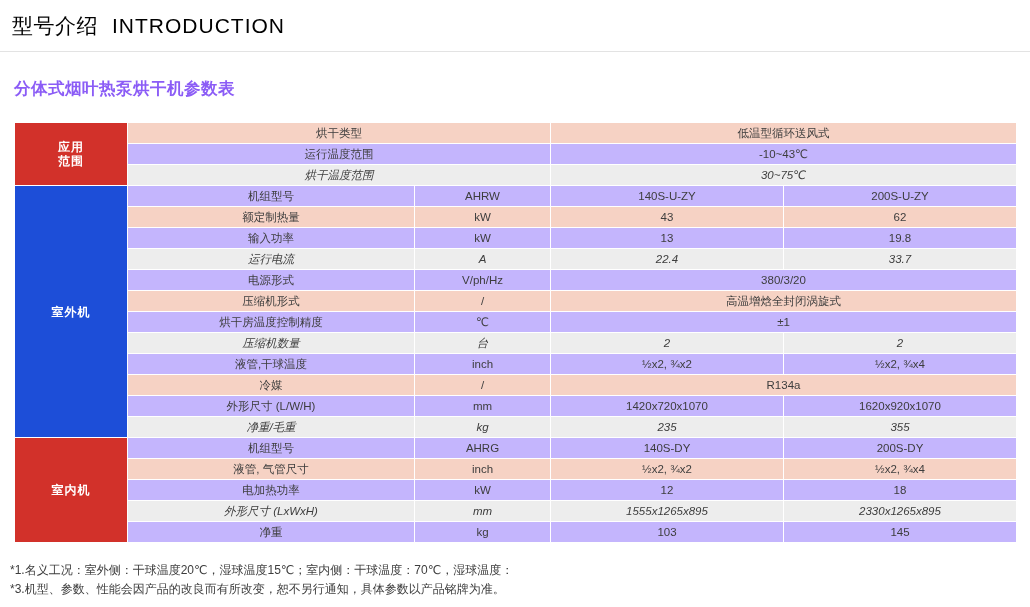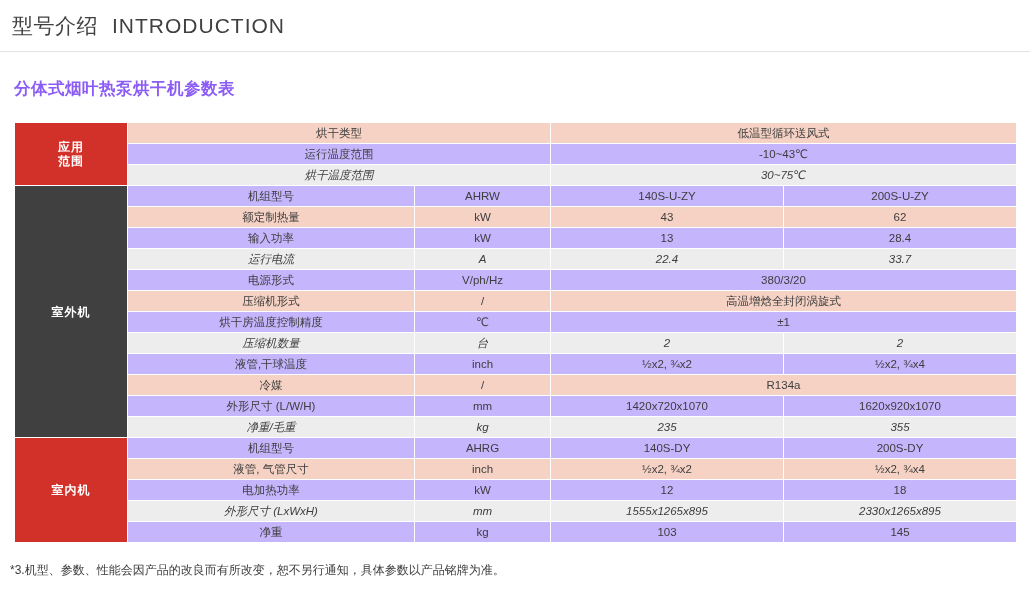--- a/index.html
+++ b/index.html
@@ -15,21 +15,21 @@
     overflow: hidden;
   }
   .page {
     position: relative;
     width: 1030px;
     height: 607px;
   }
   .page-header {
     padding: 12px 0 0 12px;
     font-size: 21px;
-    color: #404040;
+    color: #000000;
     letter-spacing: 0.5px;
     white-space: nowrap;
   }
   .page-header .cn {
     font-weight: normal;
   }
   .page-header .en {
     margin-left: 14px;
     letter-spacing: 1px;
   }
@@ -62,21 +62,21 @@
     color: #3d3d3d;
   }
   .cat-red {
     background: #d2312a;
     color: #ffffff !important;
     font-weight: bold;
     font-size: 12px;
     letter-spacing: 1px;
   }
   .cat-gray {
-    background: #404040;
+    background: #1d4ed8;
     color: #ffffff !important;
     font-weight: bold;
     font-size: 12px;
     letter-spacing: 1px;
   }
   .row-pink {
     background: #f6d2c4;
     margin-left: 43px;
   }
   .row-gray {
@@ -147,21 +147,21 @@
       <tr>
         <td class="row-pink">额定制热量</td>
         <td class="row-pink">kW</td>
         <td class="row-pink">43</td>
         <td class="row-pink">62</td>
       </tr>
       <tr>
         <td class="row-white">输入功率</td>
         <td class="row-white">kW</td>
         <td class="row-white">13</td>
-        <td class="row-white">28.4</td>
+        <td class="row-white">19.8</td>
       </tr>
       <tr>
         <td class="row-gray">运行电流</td>
         <td class="row-gray">A</td>
         <td class="row-gray">22.4</td>
         <td class="row-gray">33.7</td>
       </tr>
       <tr>
         <td class="row-white">电源形式</td>
         <td class="row-white">V/ph/Hz</td>
@@ -235,16 +235,17 @@
       <tr>
         <td class="row-white">净重</td>
         <td class="row-white">kg</td>
         <td class="row-white">103</td>
         <td class="row-white">145</td>
       </tr>
     </tbody>
   </table>
 
   <div class="notes">
+    <div>*1.名义工况：室外侧：干球温度20℃，湿球温度15℃；室内侧：干球温度：70℃，湿球温度：</div>
     <div>*3.机型、参数、性能会因产品的改良而有所改变，恕不另行通知，具体参数以产品铭牌为准。</div>
   </div>
 
 </div>
 
 </body></html>

